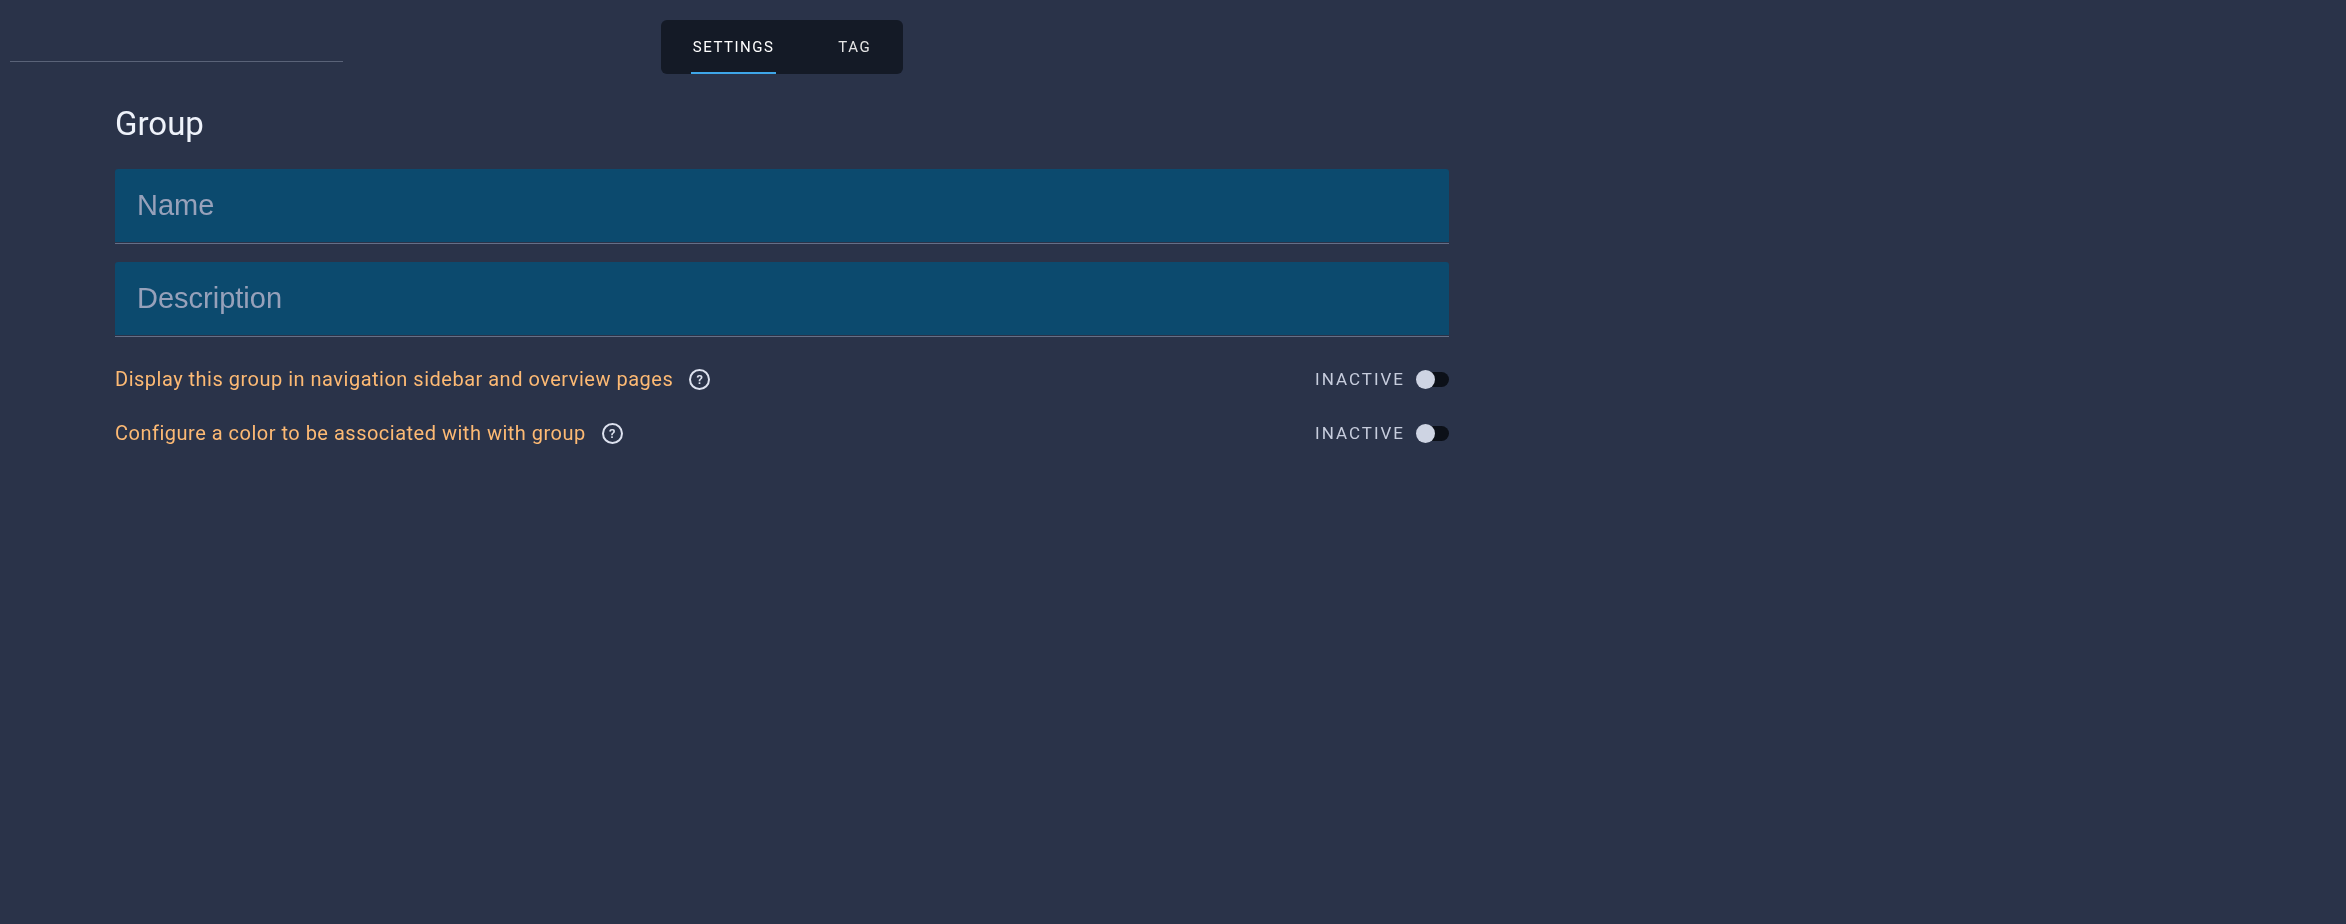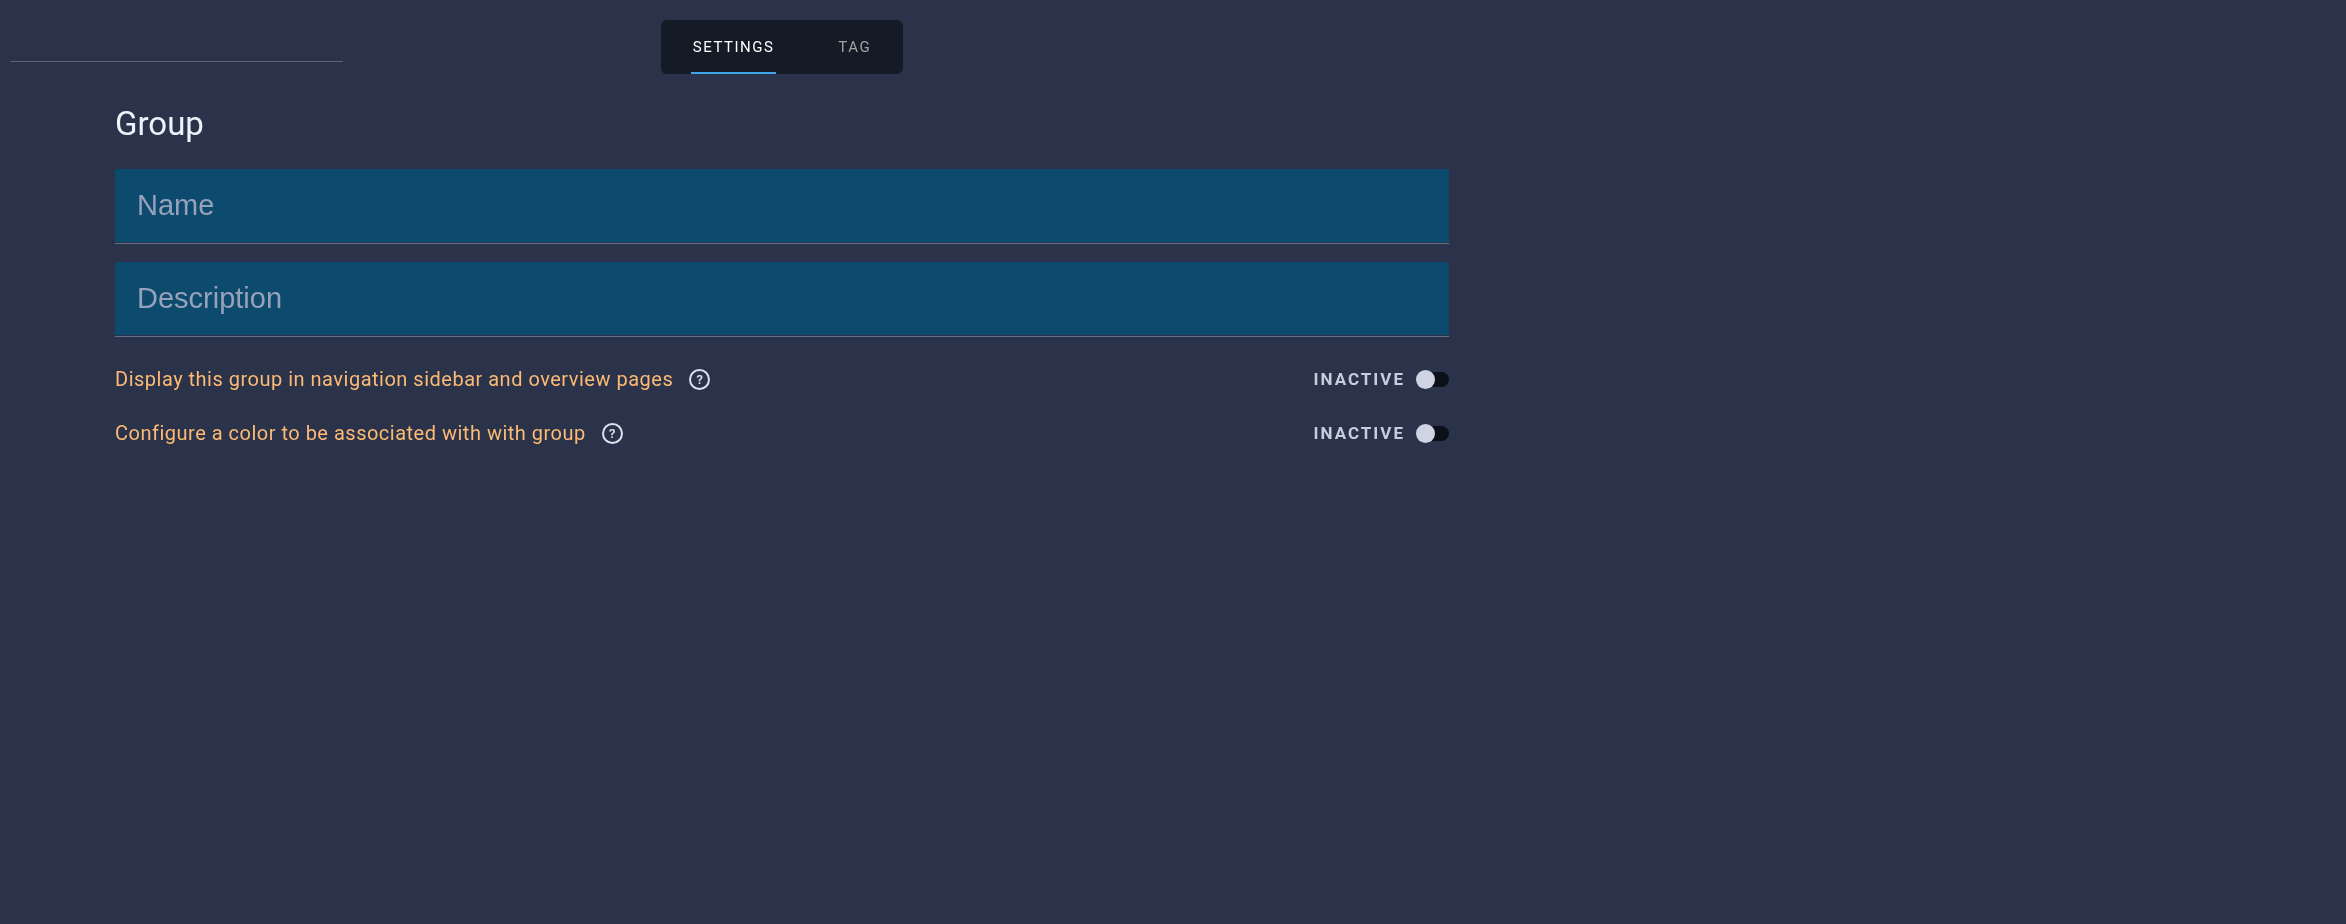--- a/index.html
+++ b/index.html
@@ -21,21 +21,21 @@
     .tabs {
       display: flex;
       background: #141a26;
       border-radius: 6px;
       padding: 0;
     }
     .tab {
       padding: 18px 32px;
       font-size: 15px;
       letter-spacing: 1.5px;
-      color: #a3a3a3;
+      color: #e5e5e5;
       cursor: pointer;
       position: relative;
     }
     .tab.active {
       color: #FFFFFF;
     }
     .tab.active::after {
       content: "";
       position: absolute;
       left: 30px;
@@ -118,21 +118,20 @@
 
     .row-right {
       display: flex;
       align-items: center;
       gap: 12px;
     }
     .state-label {
       font-size: 17px;
       letter-spacing: 2px;
       color: #C7CDDD;
-      font-weight: bold;
     }
     .toggle {
       width: 32px;
       height: 15px;
       background: #0c1018;
       border-radius: 9px;
       position: relative;
       cursor: pointer;
     }
     .toggle-knob {

